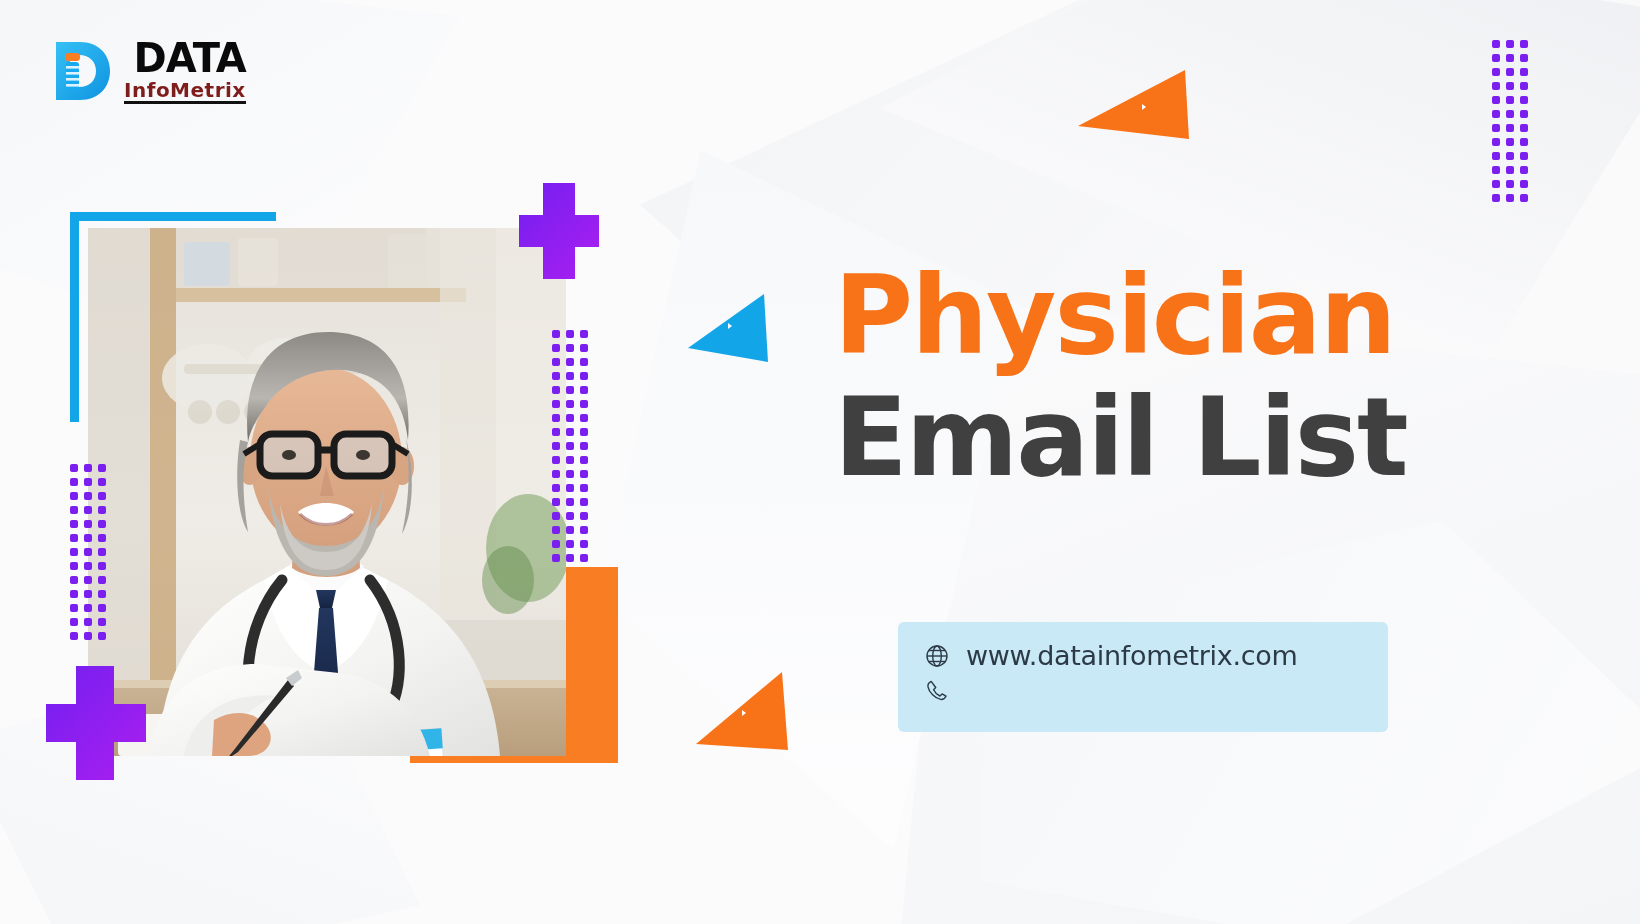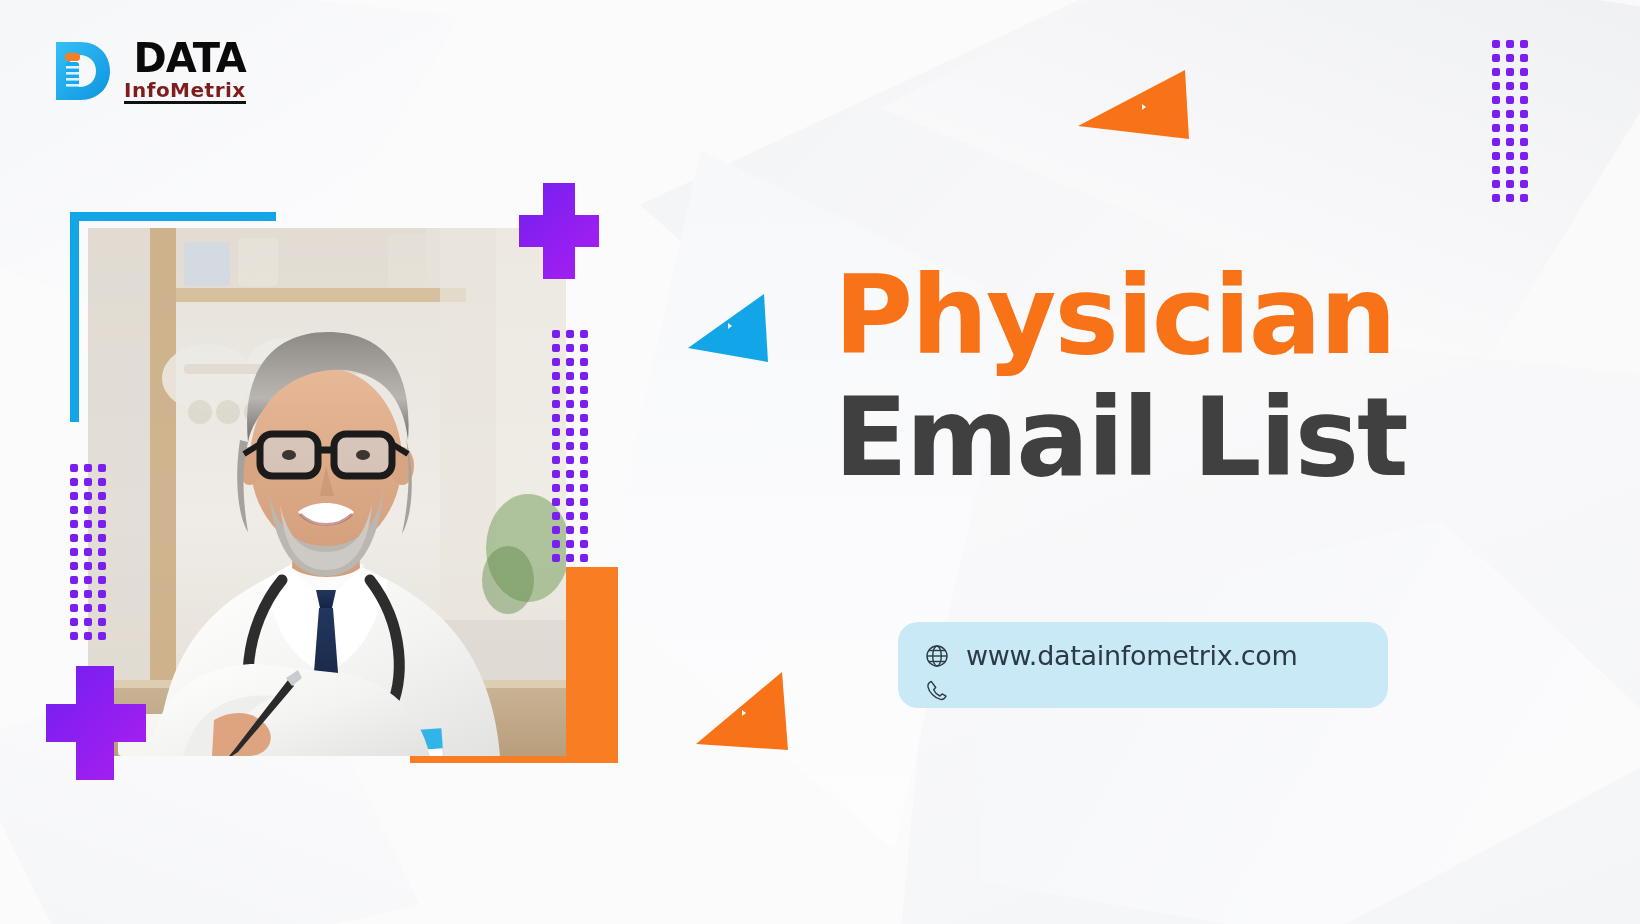--- a/index.html
+++ b/index.html
@@ -132,22 +132,22 @@
     letter-spacing:-2px;
   }
   .headline .l1 { color:#f87318; display:block; }
   .headline .l2 { color:#404040; display:block; margin-top:14px; }
 
   
   .contact-card {
     position:absolute; left:898px; top:622px;
     width:490px;
     background:#c9e9f7;
-    border-radius:20px;
-    padding:18px 26px 4px 26px;
+    border-radius:6px;
+    padding:18px 26px 28px 26px;
     display:flex; flex-direction:column; gap:7px;
   }
   .contact-row {
     display:flex; align-items:center; gap:16px;
     color:#2c3a46;
     font-size:27px;
     font-family:"DejaVu Sans", sans-serif;
     font-weight:400;
     letter-spacing:-0.3px;
     white-space:nowrap;

